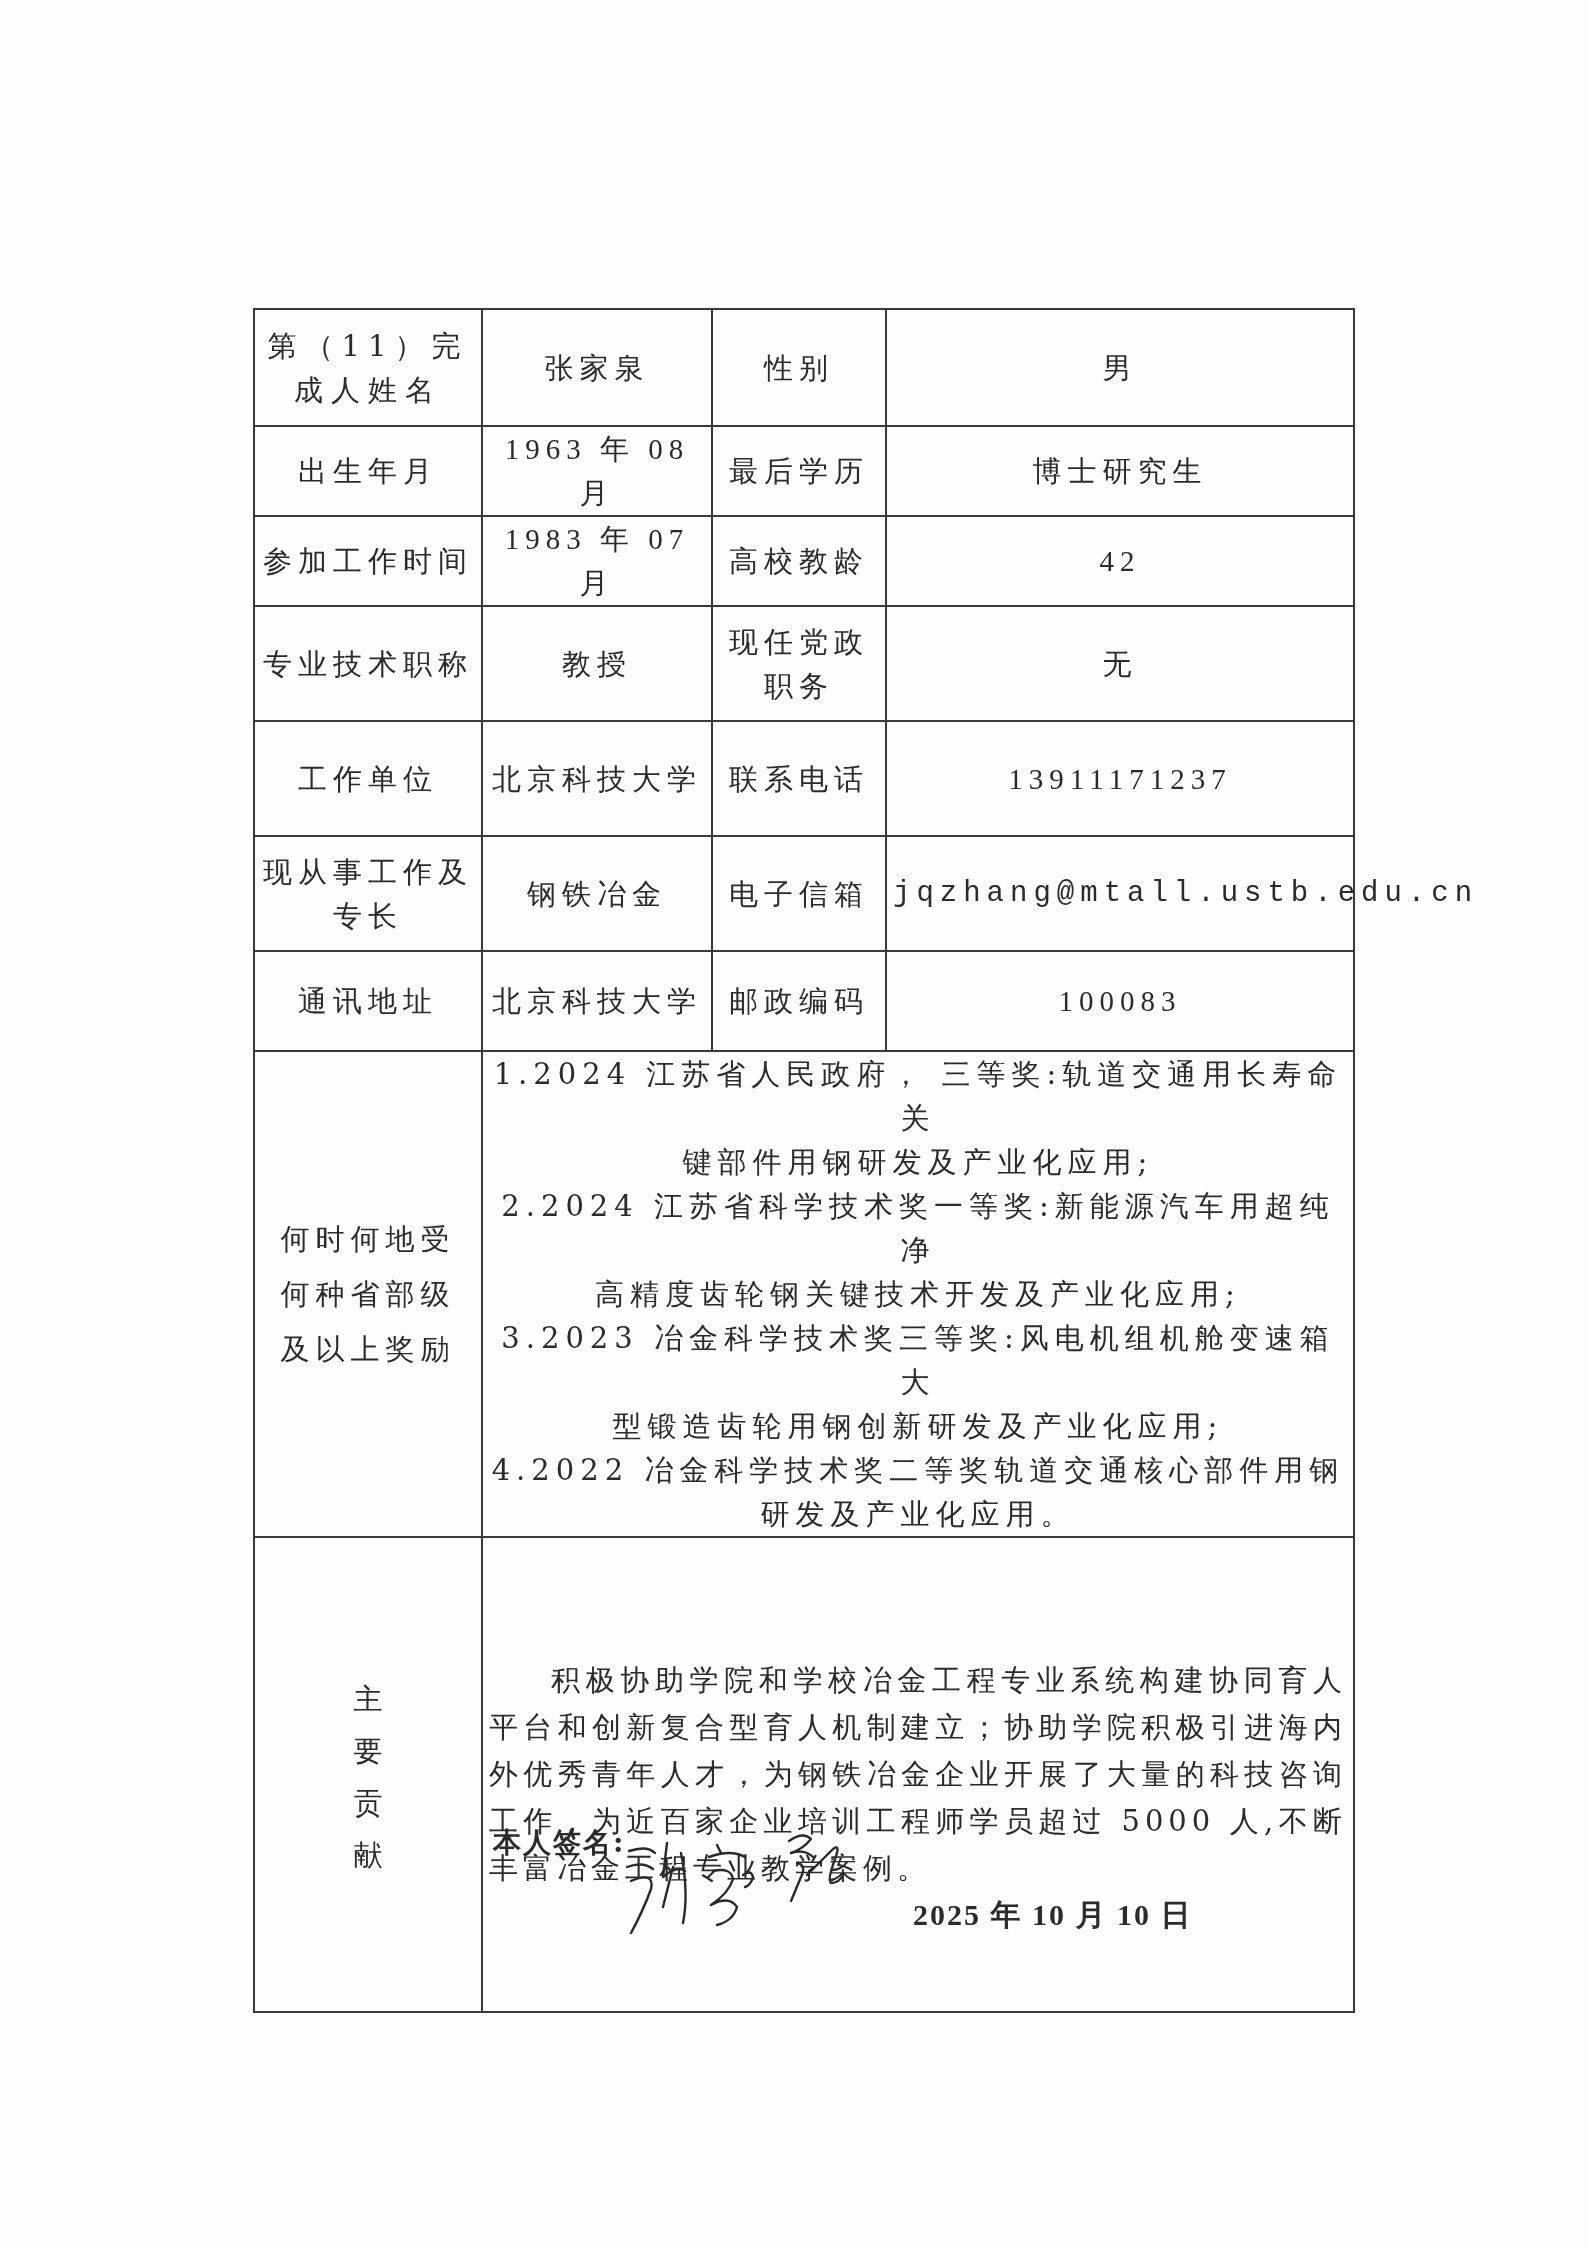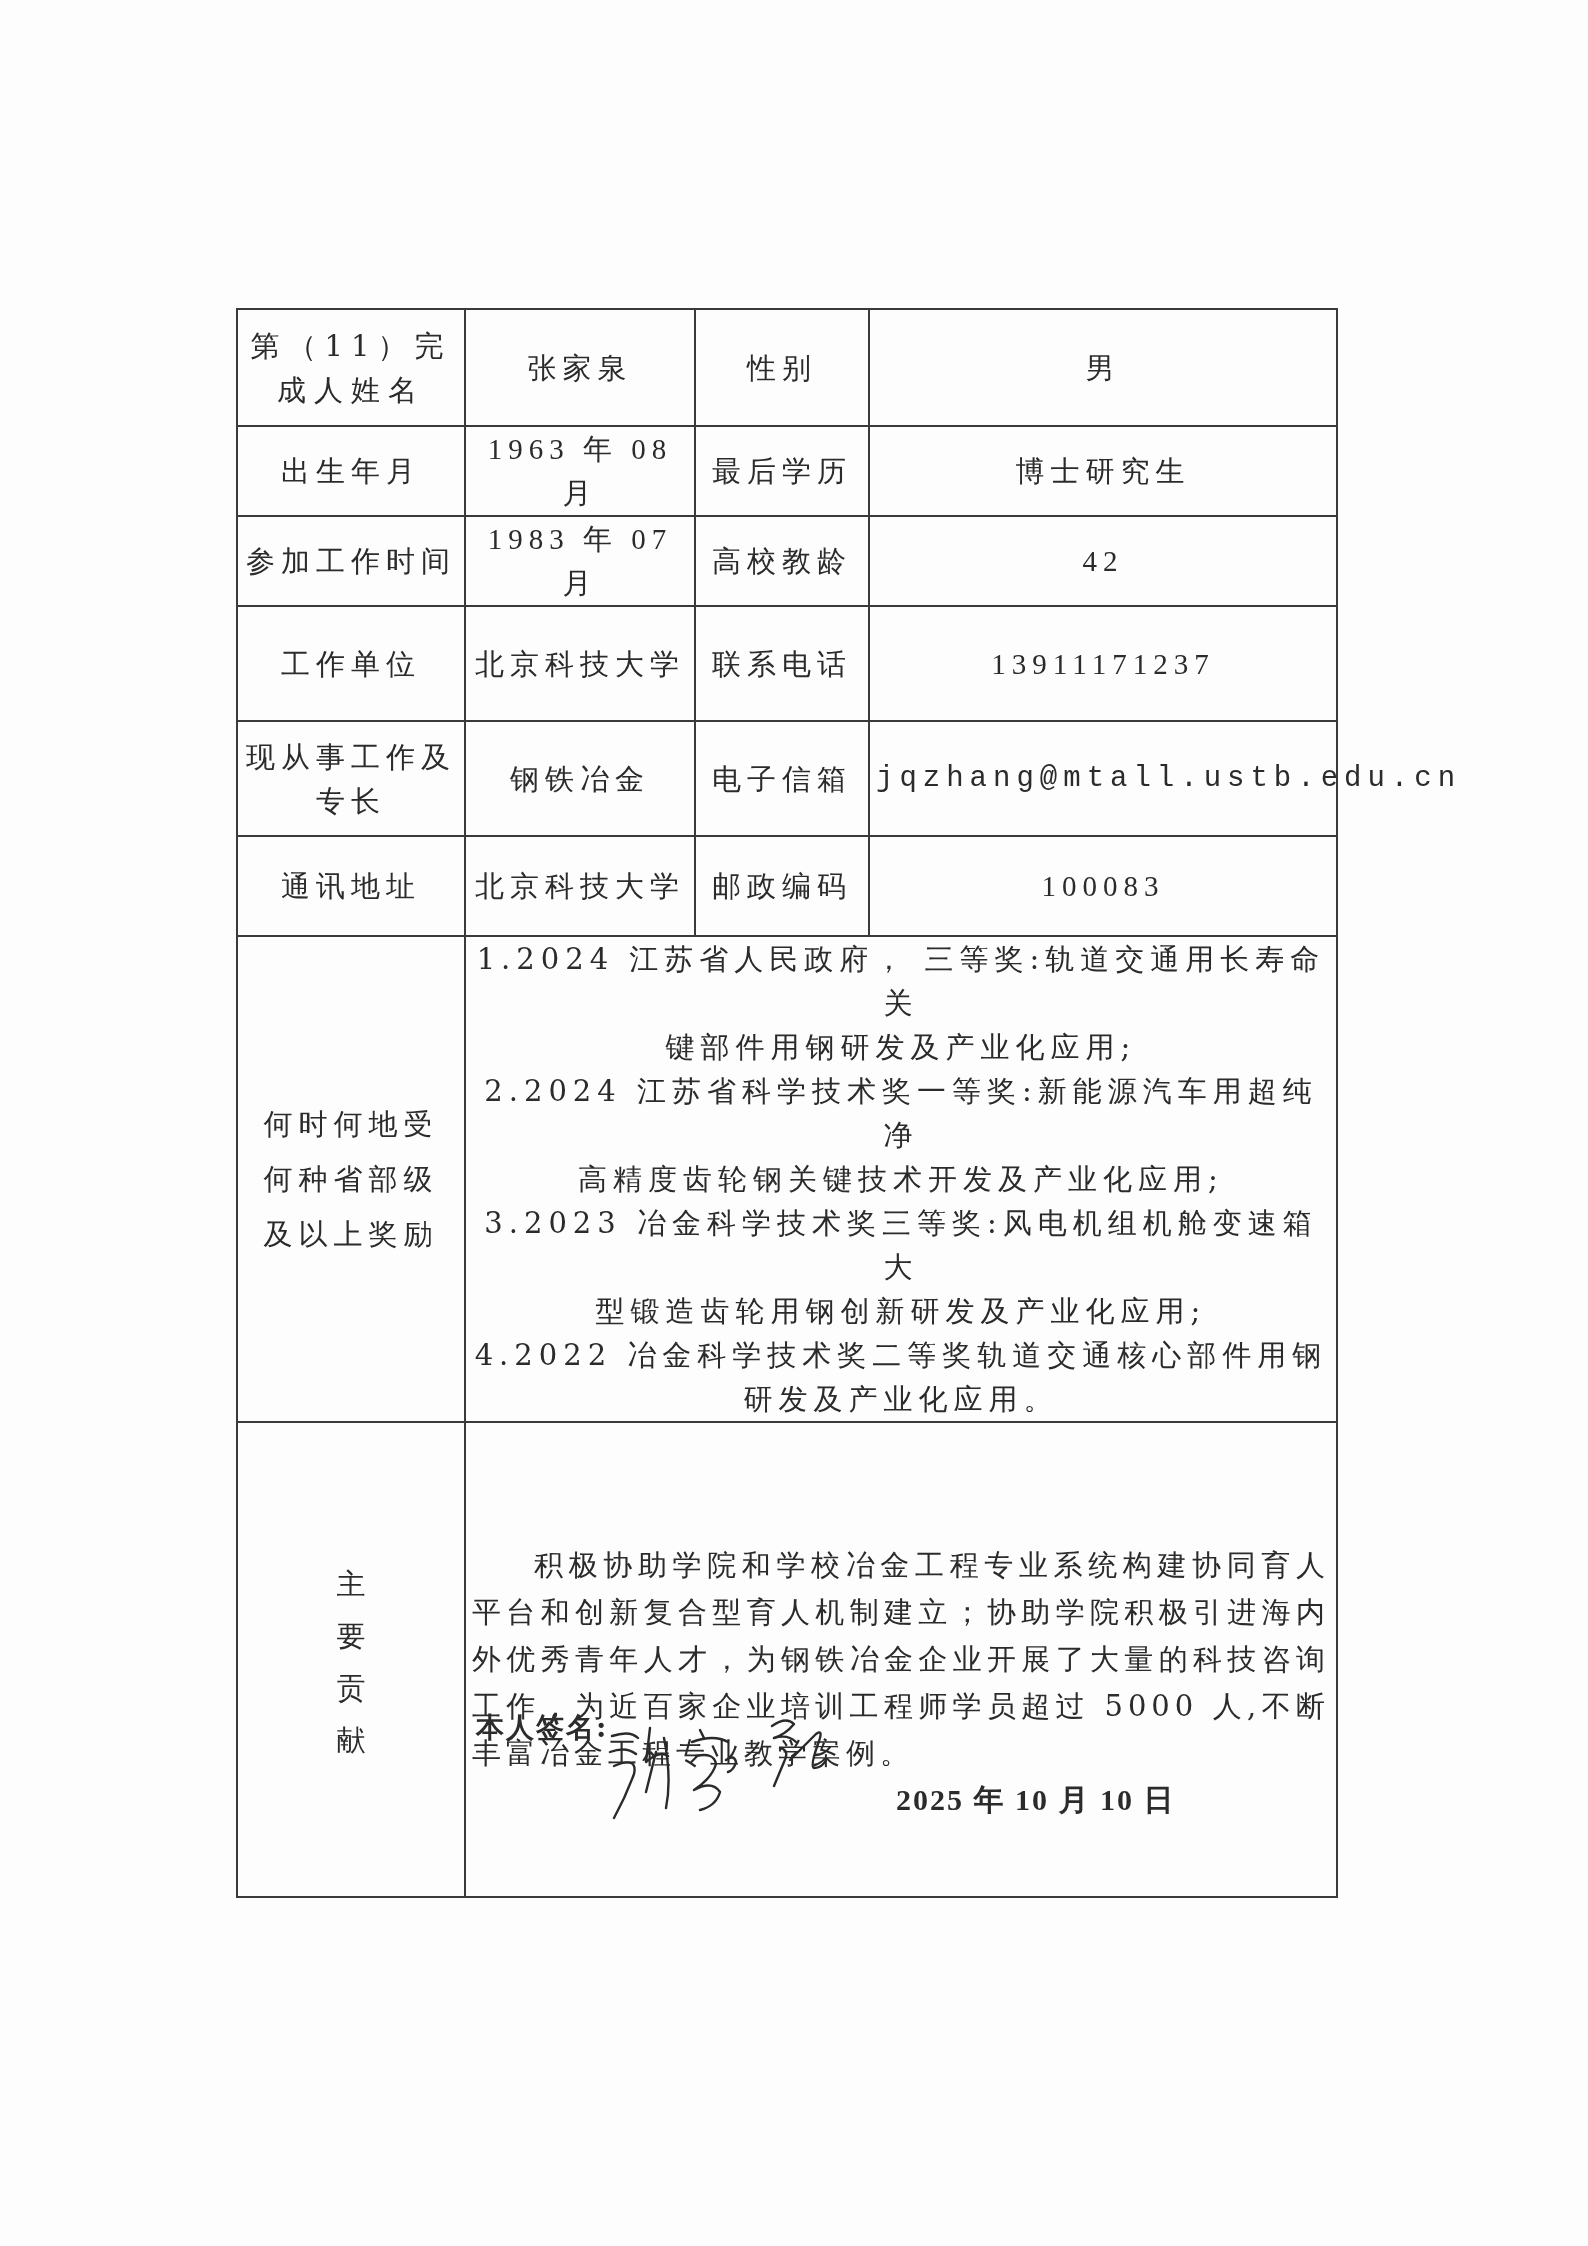--- a/index.html
+++ b/index.html
@@ -1,19 +1,19 @@
 <!DOCTYPE html>
 <html><head>
 <meta charset="utf-8">
 <style>
   html, body { margin: 0; padding: 0; background: #ffffff; }
   body { width: 1588px; height: 2246px; position: relative; overflow: hidden;
          font-family: "DejaVu Serif", "Liberation Serif", serif; color: #2b2b2b; }
   .page { position: absolute; left: 0; top: 0; width: 1588px; height: 2246px; background: #fdfdfd; }
-  table.form { position: absolute; left: 236px; top: 308px; border-collapse: collapse; table-layout: fixed; width: 1100px; }
+  table.form { position: absolute; left: 253px; top: 308px; border-collapse: collapse; table-layout: fixed; width: 1100px; }
   table.form td { border: 2.5px solid #3a3a3a; text-align: center; vertical-align: middle; padding: 0 6px;
                   font-size: 29px; line-height: 44px; letter-spacing: 6px; box-sizing: border-box; }
   td.num { font-family: "Liberation Serif", "DejaVu Serif", serif; letter-spacing: 1px; font-size: 32px; }
   td.mono { font-family: "Liberation Mono", "DejaVu Sans Mono", monospace; letter-spacing: 0; font-size: 29px; padding: 0 2px; }
   td.awards { text-align: left; vertical-align: top; padding: 14px 8px 0 10px; letter-spacing: 4px; font-size: 29px; line-height: 46.5px; }
   td.awards .line { display: block; }
   td.contrib { text-align: left; vertical-align: top; padding: 10px 8px 0 10px; position: relative; }
   td.contrib .para { text-indent: 62px; letter-spacing: 5px; line-height: 47px; text-align: justify; }
   .vlabel { display: inline-flex; flex-direction: column; align-items: center; gap: 16px; margin-top: -90px; }
   .vlabel span { display: block; line-height: 36px; letter-spacing: 0; }
@@ -44,20 +44,26 @@
     <td>出生年月</td>
     <td class="num">1963 年 08 月</td>
     <td>最后学历</td>
     <td>博士研究生</td>
   </tr>
   <tr style="height:88px">
     <td>参加工作时间</td>
     <td class="num">1983 年 07 月</td>
     <td>高校教龄</td>
     <td class="num">42</td>
+  </tr>
+  <tr style="height:115px">
+    <td>专业技术职称</td>
+    <td>教授</td>
+    <td>现任党政职务</td>
+    <td>无</td>
   </tr>
   <tr style="height:115px">
     <td>工作单位</td>
     <td>北京科技大学</td>
     <td>联系电话</td>
     <td class="num">13911171237</td>
   </tr>
   <tr style="height:115px">
     <td>现从事工作及专长</td>
     <td>钢铁冶金</td>

